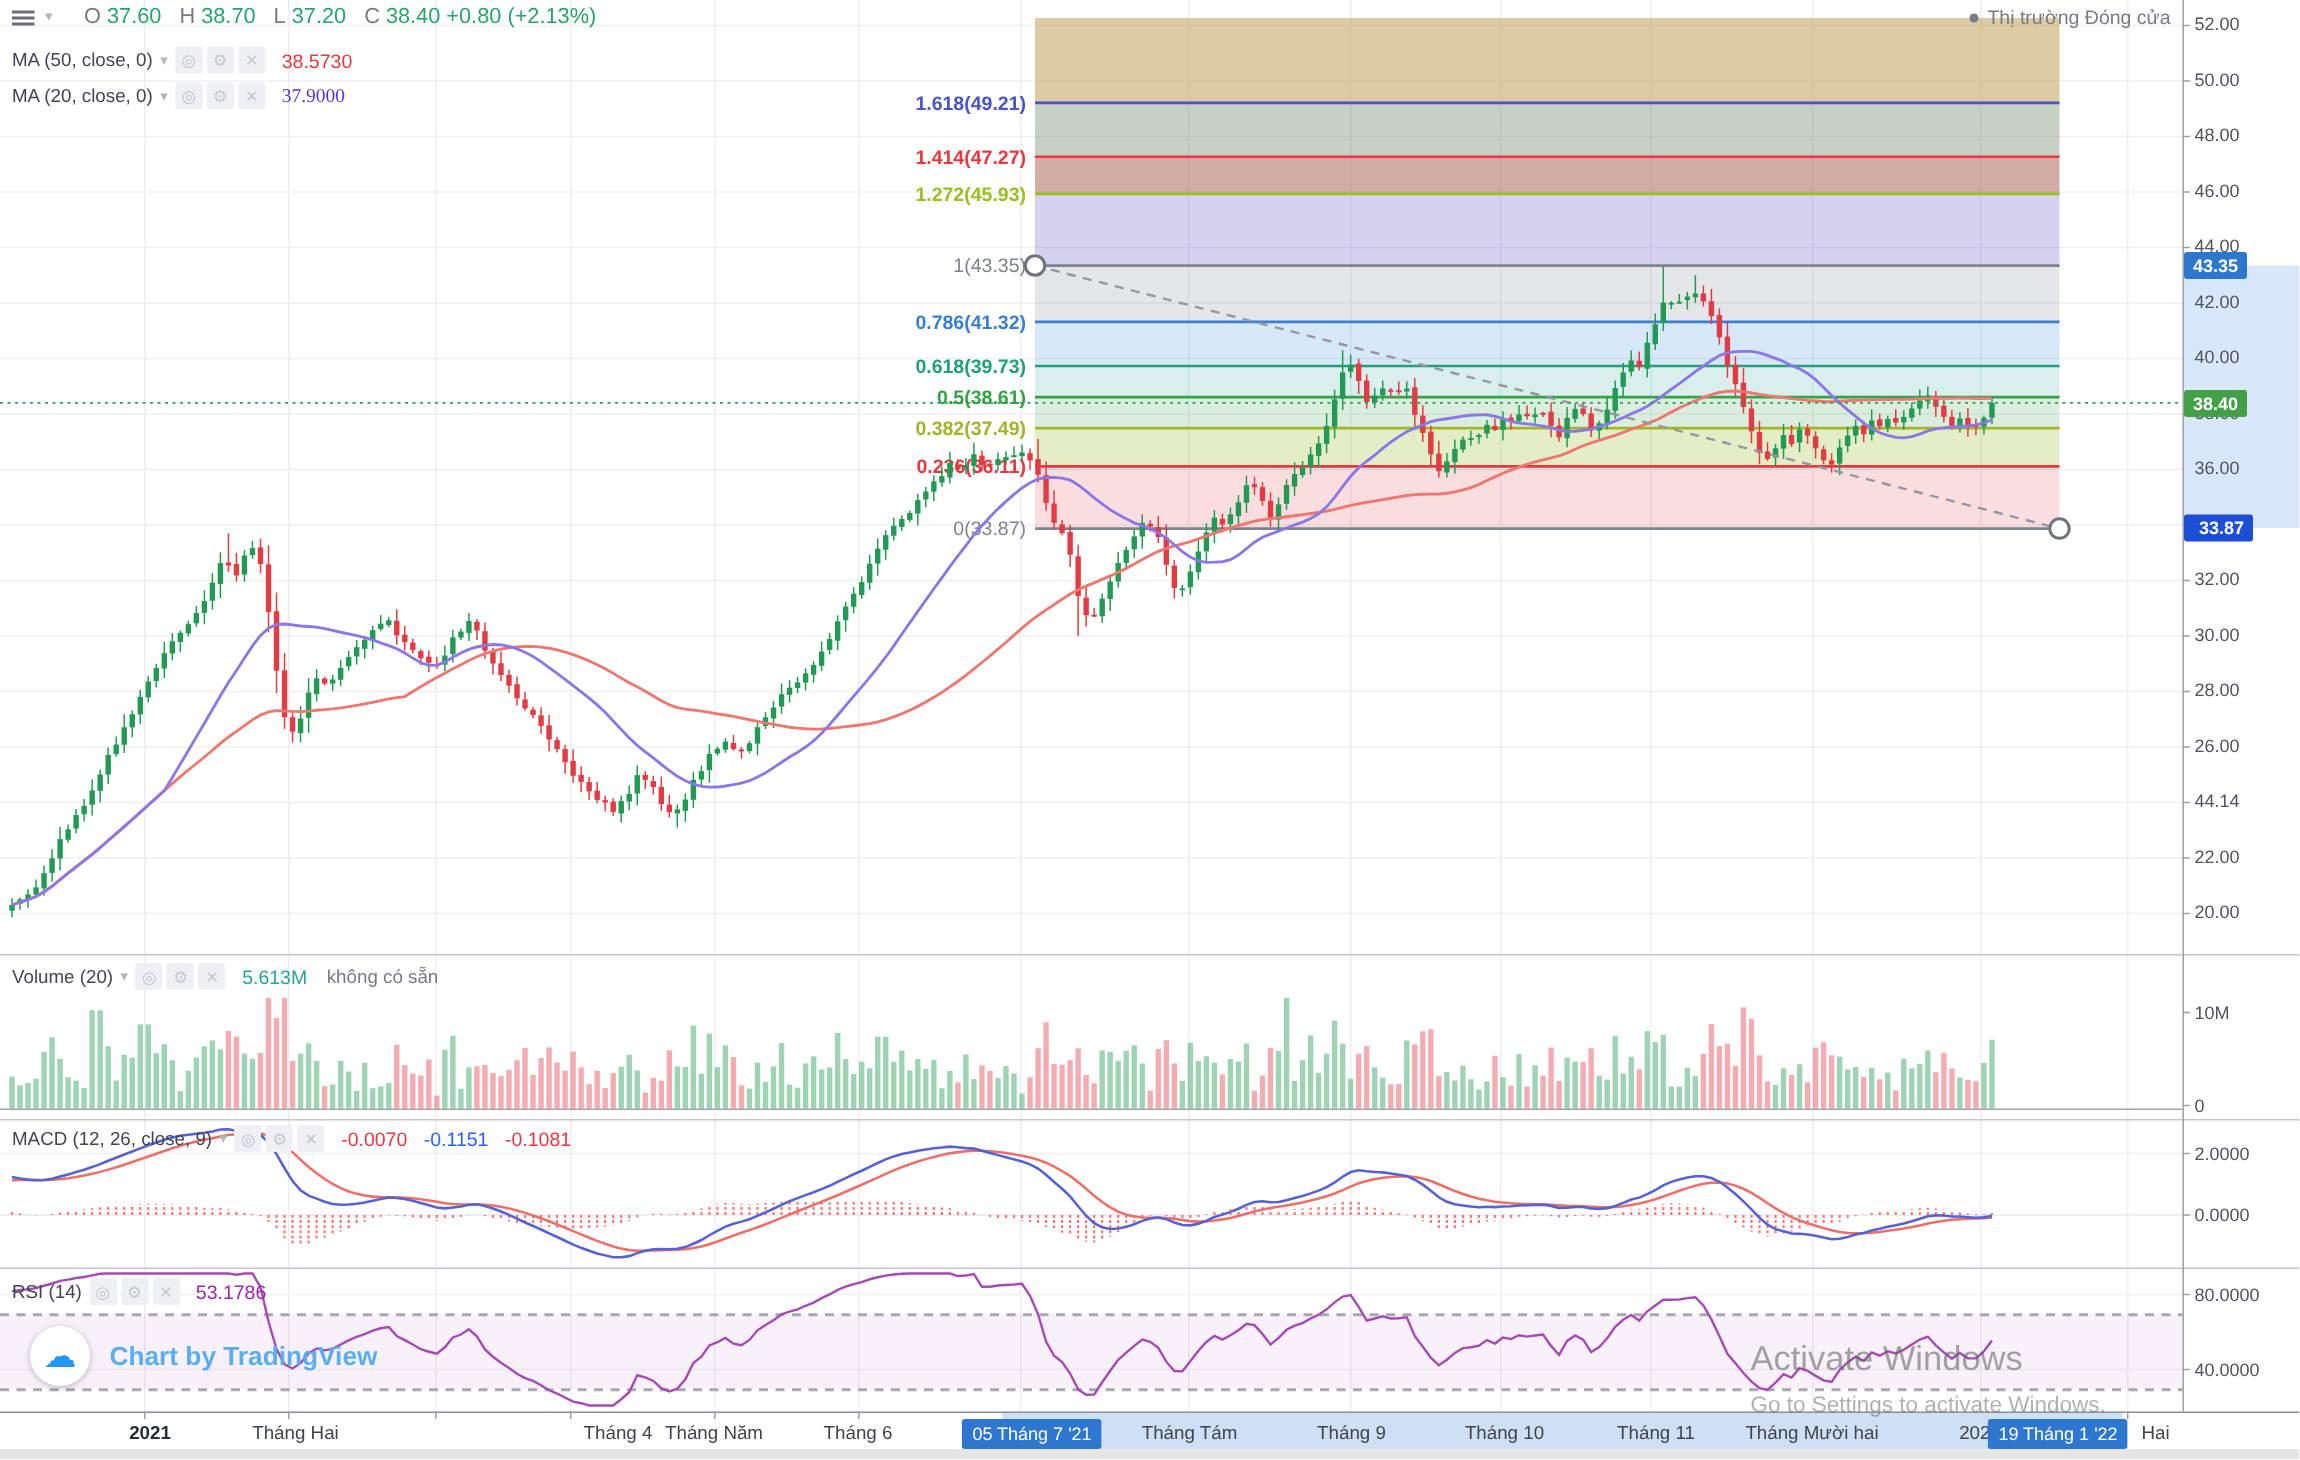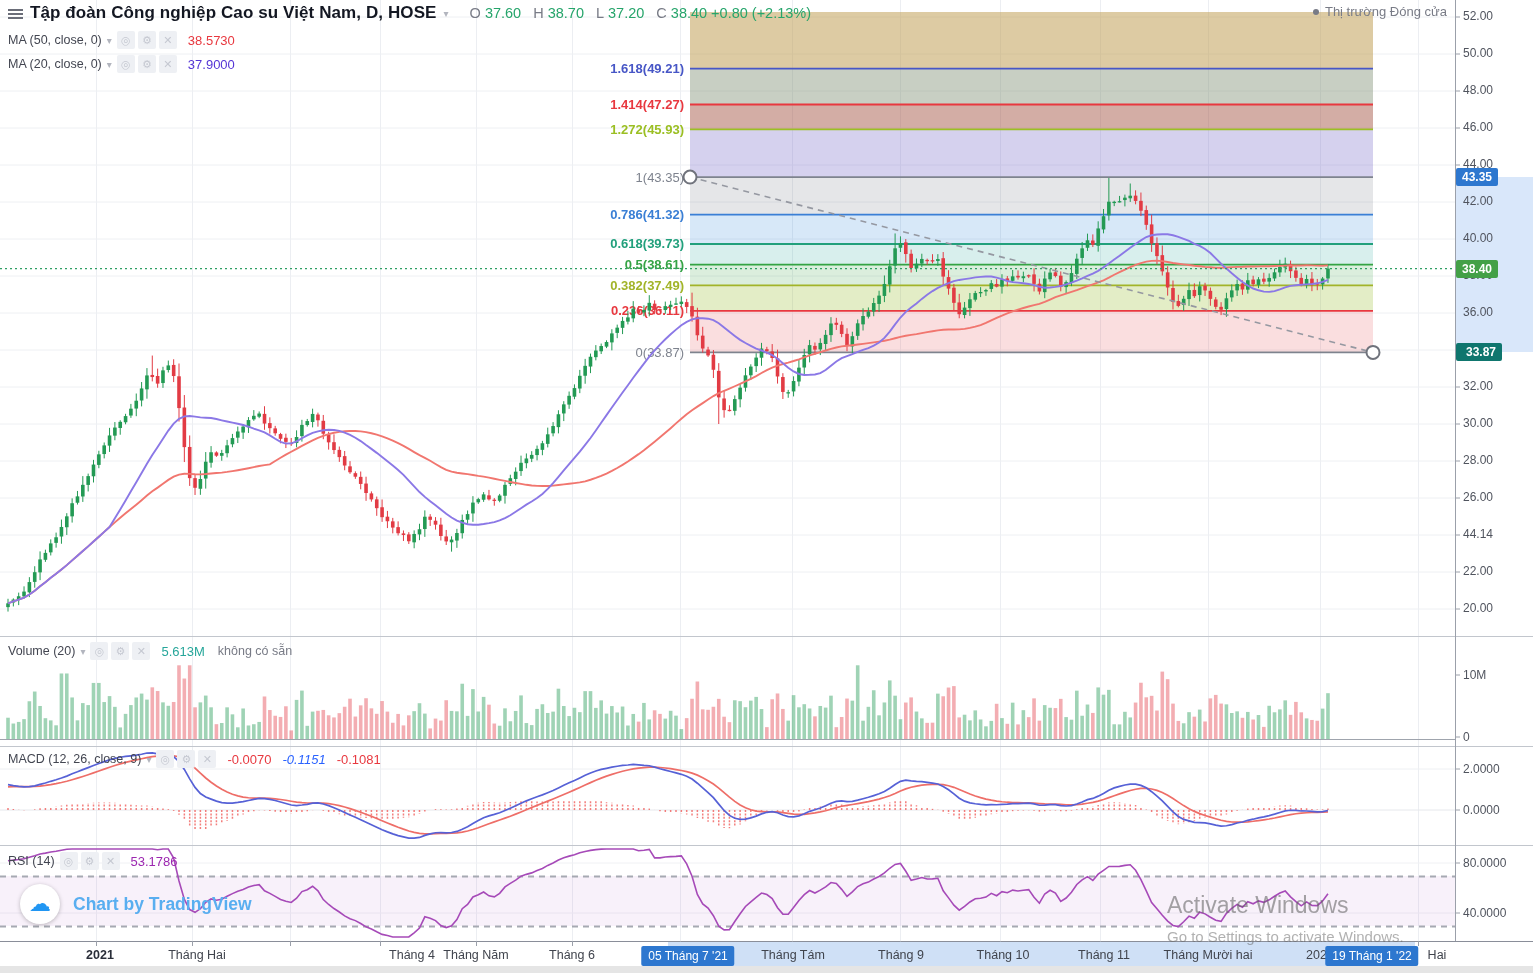--- a/index.html
+++ b/index.html
@@ -15,21 +15,21 @@
   .ohlc{display:flex;align-items:center;gap:4px;font-size:14.5px;margin-left:6px;}
   .ohlc .k{color:#787b86;margin-left:8px;}
   .ohlc .v,.ohlc .chg{color:#26a56b;}
   .mkt{position:absolute;top:4px;right:86px;display:flex;align-items:center;gap:6px;z-index:6;color:#787b86;font-size:13px;}
   .mkt .dot{width:6px;height:6px;border-radius:50%;background:#787b86;display:inline-block;}
   
   .legend{position:absolute;left:8px;display:flex;align-items:center;gap:5px;z-index:6;font-size:12.5px;color:#434651;}
   .btns{display:inline-flex;gap:3px;}
   .ibtn{width:18px;height:18px;background:#eef0f4;border-radius:2px;color:#c5c8d1;font-size:11px;display:inline-flex;align-items:center;justify-content:center;}
   .lval{font-size:13px;margin-left:6px;}
-  .red{color:#e8383f;} .purple{color:#5434d6;} .green{color:#26a69a;} .blue{color:#2962ff;font-style:italic;} .plum{color:#9c27b0;}
+  .red{color:#e8383f;} .purple{color:#5434d6;font-family:Liberation Serif, serif;} .green{color:#26a69a;} .blue{color:#2962ff;} .plum{color:#9c27b0;}
   .note{color:#787b86;margin-left:8px;font-size:12.5px;}
   
   .plabel{position:absolute;left:1463px;font-size:12px;color:#50545e;z-index:3;}
   .p-high{position:absolute;left:1456px;width:77px;background:#d9e7fa;z-index:1;}
   .pbadge{position:absolute;left:1456px;height:18px;line-height:18px;padding:0 6px;border-radius:2px;color:#fff;font-size:12px;font-weight:700;z-index:4;}
   .tlabel{position:absolute;top:948px;transform:translateX(-50%);font-size:12.5px;color:#40444d;z-index:3;white-space:nowrap;}
   .tlabel.strong{font-weight:700;color:#2a2e39;}
   .tbadge{position:absolute;top:946px;transform:translateX(-50%);height:20px;line-height:20px;padding:0 7px;border-radius:2px;background:#2d77cf;color:#fff;font-size:12px;z-index:5;white-space:nowrap;}
   .t-high{position:absolute;left:668px;top:942px;width:747px;height:24px;background:#cfe0f6;z-index:1;}
   .bottom-strip{position:absolute;left:0;top:966px;width:1533px;height:7px;background:#e5e5e5;z-index:2;}
@@ -1178,21 +1178,20 @@
         <line x1="1455" y1="913" x2="1460" y2="913" stroke="#9ba0aa"></line>
       </g>
     </svg>
 
   <div class="title-row">
     <span class="burger">
         <i></i>
         <i></i>
         <i></i>
       </span>
-    <span class="sym-title">Tập đoàn Công nghiệp Cao su Việt Nam, D, HOSE</span>
     <span class="caret">▾</span>
     <span class="ohlc">
       <span class="k">O</span>
         <span class="v">37.60</span>
       <span class="k">H</span>
         <span class="v">38.70</span>
       <span class="k">L</span>
         <span class="v">37.20</span>
       <span class="k">C</span>
         <span class="v">38.40</span>
@@ -1272,21 +1271,21 @@
       <div class="plabel" style="top: 342px;">34.00</div>
       <div class="plabel" style="top: 379px;">32.00</div>
       <div class="plabel" style="top: 416px;">30.00</div>
       <div class="plabel" style="top: 453px;">28.00</div>
       <div class="plabel" style="top: 490px;">26.00</div>
       <div class="plabel" style="top: 527px;">44.14</div>
       <div class="plabel" style="top: 564px;">22.00</div>
       <div class="plabel" style="top: 601px;">20.00</div>
       <div class="pbadge" style="top: 168.025px; background: rgb(45, 119, 207);">43.35</div>
       <div class="pbadge" style="top: 259.6px; background: rgb(67, 160, 71);">38.40</div>
-      <div class="pbadge" style="top: 343.405px; background: #0f766e; padding-left: 10px;">33.87</div>
+      <div class="pbadge" style="top: 343.405px; background: #1d4ed8; padding-left: 10px;">33.87</div>
     </div>
   <div id="ind-axis">
       <div class="plabel" style="top: 668px;">10M</div>
       <div class="plabel" style="top: 730px;">0</div>
       <div class="plabel" style="top: 762px;">2.0000</div>
       <div class="plabel" style="top: 803px;">0.0000</div>
       <div class="plabel" style="top: 856px;">80.0000</div>
       <div class="plabel" style="top: 906px;">40.0000</div>
     </div>
   <div class="t-high"></div>

